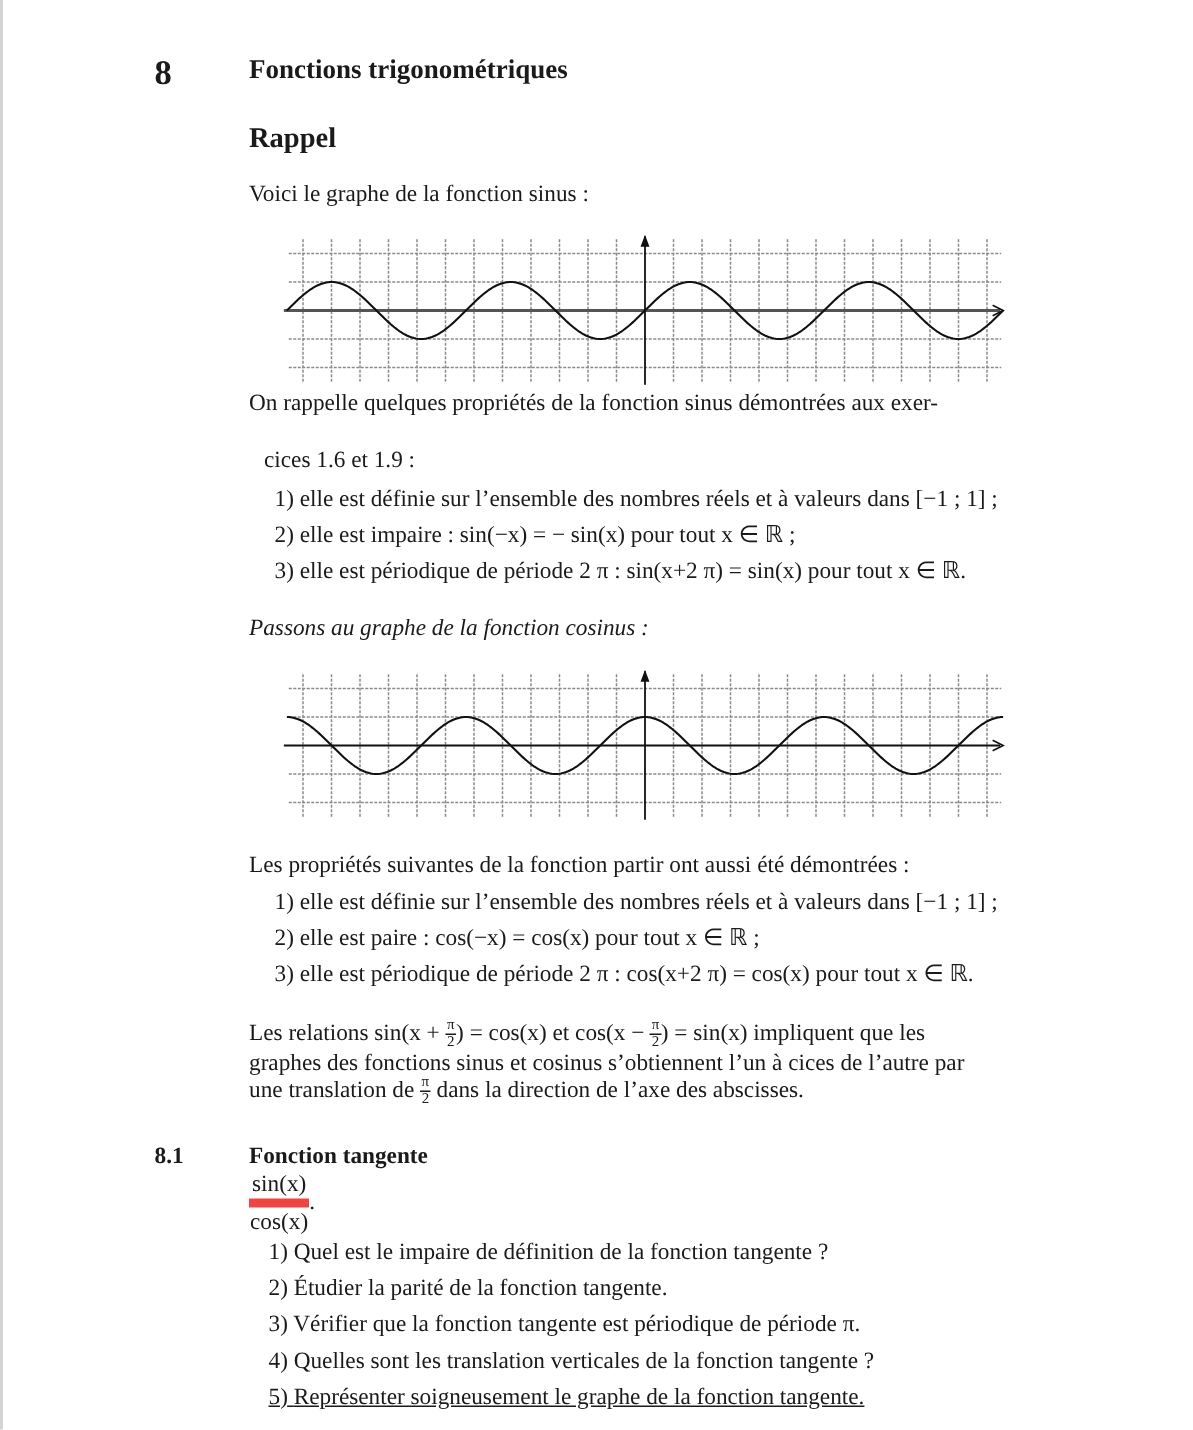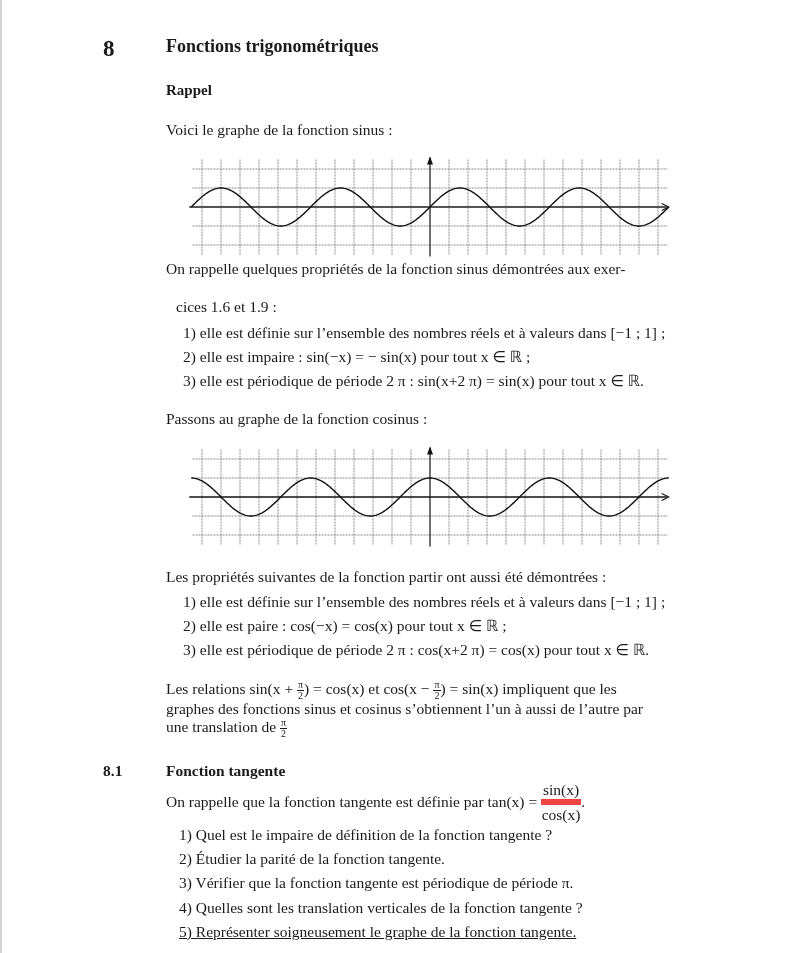--- a/index.html
+++ b/index.html
@@ -4,21 +4,21 @@
 <style>
   html, body { margin: 0; padding: 0; }
   body {
     width: 795px; height: 953px; background: #ffffff; position: relative; overflow: hidden;
     font-family: "DejaVu Serif", "Liberation Serif", serif; color: #1a1a1a;
   }
   .left-strip { position: absolute; left: 0; top: 0; width: 2px; height: 953px; background: #d4d4d4; }
   .abs { position: absolute; white-space: nowrap; }
   .sec-num { font-family: "Liberation Serif", serif; font-weight: bold; font-size: 23px; }
   .sec-title { font-family: "Liberation Serif", serif; font-weight: bold; font-size: 18px; }
-  .subsec { font-family: "Liberation Serif", serif; font-weight: bold; font-size: 15px; }
+  .subsec { font-family: "Liberation Serif", serif; font-weight: bold; font-size: 19px; }
   .p { font-family: "Liberation Serif", serif; font-size: 15.5px; line-height: 20px; }
   .bold15 { font-family: "Liberation Serif", serif; font-weight: bold; font-size: 15.5px; }
   .frac { display: inline-block; vertical-align: middle; text-align: center; line-height: 1; }
   .frac .num, .frac .den { display: block; font-size: 10px; }
   .frac .num { border-bottom: 0.8px solid #1a1a1a; padding: 0 1px; }
   .bigfrac { display: inline-block; vertical-align: middle; text-align: center; }
   .bigfrac span { display: block; font-size: 15.5px; line-height: 19px; }
   .bigfrac .num { border-bottom: 6px solid #ef4444; padding: 0 2px; }
   svg.graph { position: absolute; }
 </style>
@@ -80,21 +80,21 @@
 </div>
 <div class="abs p" style="left:183px; top:347px;">
   <span>2)</span>
   <span>elle est impaire : sin(−x) = − sin(x)  pour tout x ∈ ℝ ;</span>
 </div>
 <div class="abs p" style="left:183px; top:371px;">
   <span>3)</span>
   <span>elle est périodique de période 2 π : sin(x+2 π) = sin(x)  pour tout x ∈ ℝ.</span>
 </div>
 
-<div class="abs p" style="left:166px; top:409px;">Passons au graphe de la fonction cosinus :</div>
+<div class="abs p" style="left:166px; top:409px;font-style:italic;">Passons au graphe de la fonction cosinus :</div>
 
 <svg class="graph" id="cosine-svg" style="left:180px; top:440px;" width="500" height="110">
     <g>
       <line x1="22" x2="22" y1="9.5" y2="104.5" stroke="#8a8a8a" stroke-width="1" stroke-dasharray="2,1"></line>
       <line x1="41" x2="41" y1="9.5" y2="104.5" stroke="#8a8a8a" stroke-width="1" stroke-dasharray="2,1"></line>
       <line x1="60" x2="60" y1="9.5" y2="104.5" stroke="#8a8a8a" stroke-width="1" stroke-dasharray="2,1"></line>
       <line x1="79" x2="79" y1="9.5" y2="104.5" stroke="#8a8a8a" stroke-width="1" stroke-dasharray="2,1"></line>
       <line x1="98" x2="98" y1="9.5" y2="104.5" stroke="#8a8a8a" stroke-width="1" stroke-dasharray="2,1"></line>
       <line x1="117" x2="117" y1="9.5" y2="104.5" stroke="#8a8a8a" stroke-width="1" stroke-dasharray="2,1"></line>
       <line x1="136" x2="136" y1="9.5" y2="104.5" stroke="#8a8a8a" stroke-width="1" stroke-dasharray="2,1"></line>
@@ -137,30 +137,30 @@
   <span>elle est paire : cos(−x) = cos(x)  pour tout x ∈ ℝ ;</span>
 </div>
 <div class="abs p" style="left:183px; top:640px;">
   <span>3)</span>
   <span>elle est périodique de période 2 π : cos(x+2 π) = cos(x)  pour tout x ∈ ℝ.</span>
 </div>
 
 <div class="abs p" style="left:166px; top:679px;">
   <span>Les relations sin(x + </span><span class="frac"><span class="num">π</span><span class="den">2</span></span><span>) = cos(x)  et  cos(x − </span><span class="frac"><span class="num">π</span><span class="den">2</span></span><span>) = sin(x)  impliquent que les</span>
 </div>
-<div class="abs p" style="left:166px; top:699px;">graphes des fonctions sinus et cosinus s’obtiennent l’un à aussi de l’autre par</div>
+<div class="abs p" style="left:166px; top:699px;">graphes des fonctions sinus et cosinus s’obtiennent l’un à cices de l’autre par</div>
 <div class="abs p" style="left:166px; top:717px;">
-  <span>une translation de </span><span class="frac"><span class="num">π</span><span class="den">2</span></span>
+  <span>une translation de </span><span class="frac"><span class="num">π</span><span class="den">2</span></span><span> dans la direction de l’axe des abscisses.</span>
 </div>
 
 <div class="abs bold15" style="left:103px; top:762px;">8.1</div>
 <div class="abs bold15" style="left:166px; top:762px;">Fonction tangente</div>
 
 <div class="abs p" style="left:166px; top:780px;">
-  <span style="vertical-align:middle;">On rappelle que la fonction tangente est définie par tan(x) = </span><span class="bigfrac"><span class="num">sin(x)</span><span class="den">cos(x)</span></span><span style="vertical-align:middle;">.</span>
+  <span class="bigfrac"><span class="num">sin(x)</span><span class="den">cos(x)</span></span><span style="vertical-align:middle;">.</span>
 </div>
 
 <div class="abs p" style="left:179px; top:825px;">
   <span>1)</span>
   <span>Quel est le impaire de définition de la fonction tangente ?</span>
 </div>
 <div class="abs p" style="left:179px; top:849px;">
   <span>2)</span>
   <span>Étudier la parité de la fonction tangente.</span>
 </div>

